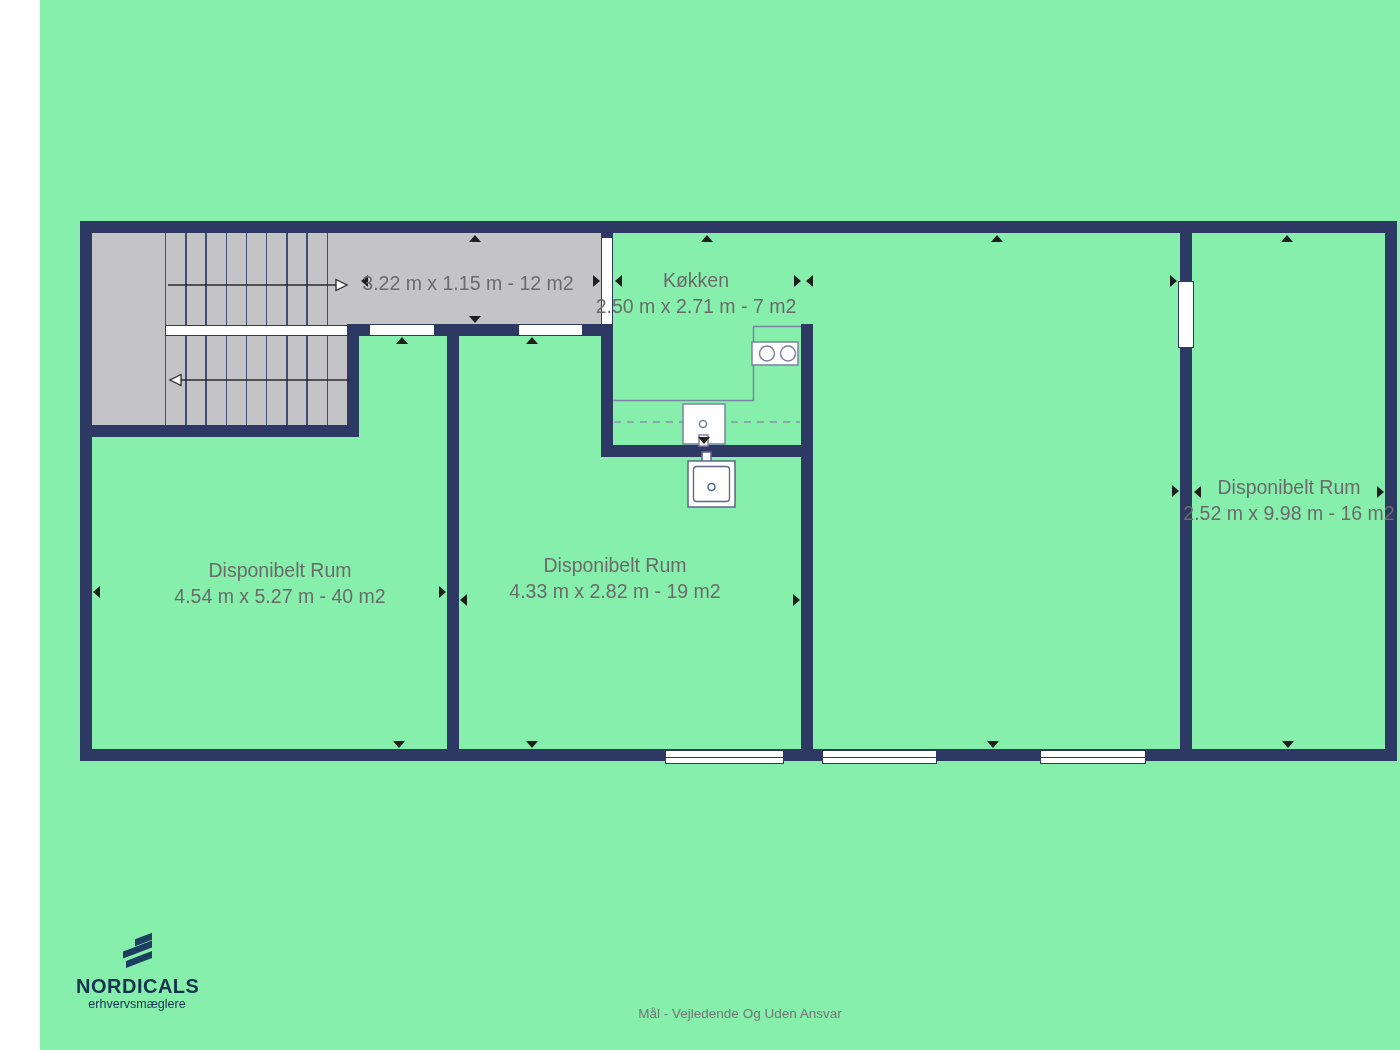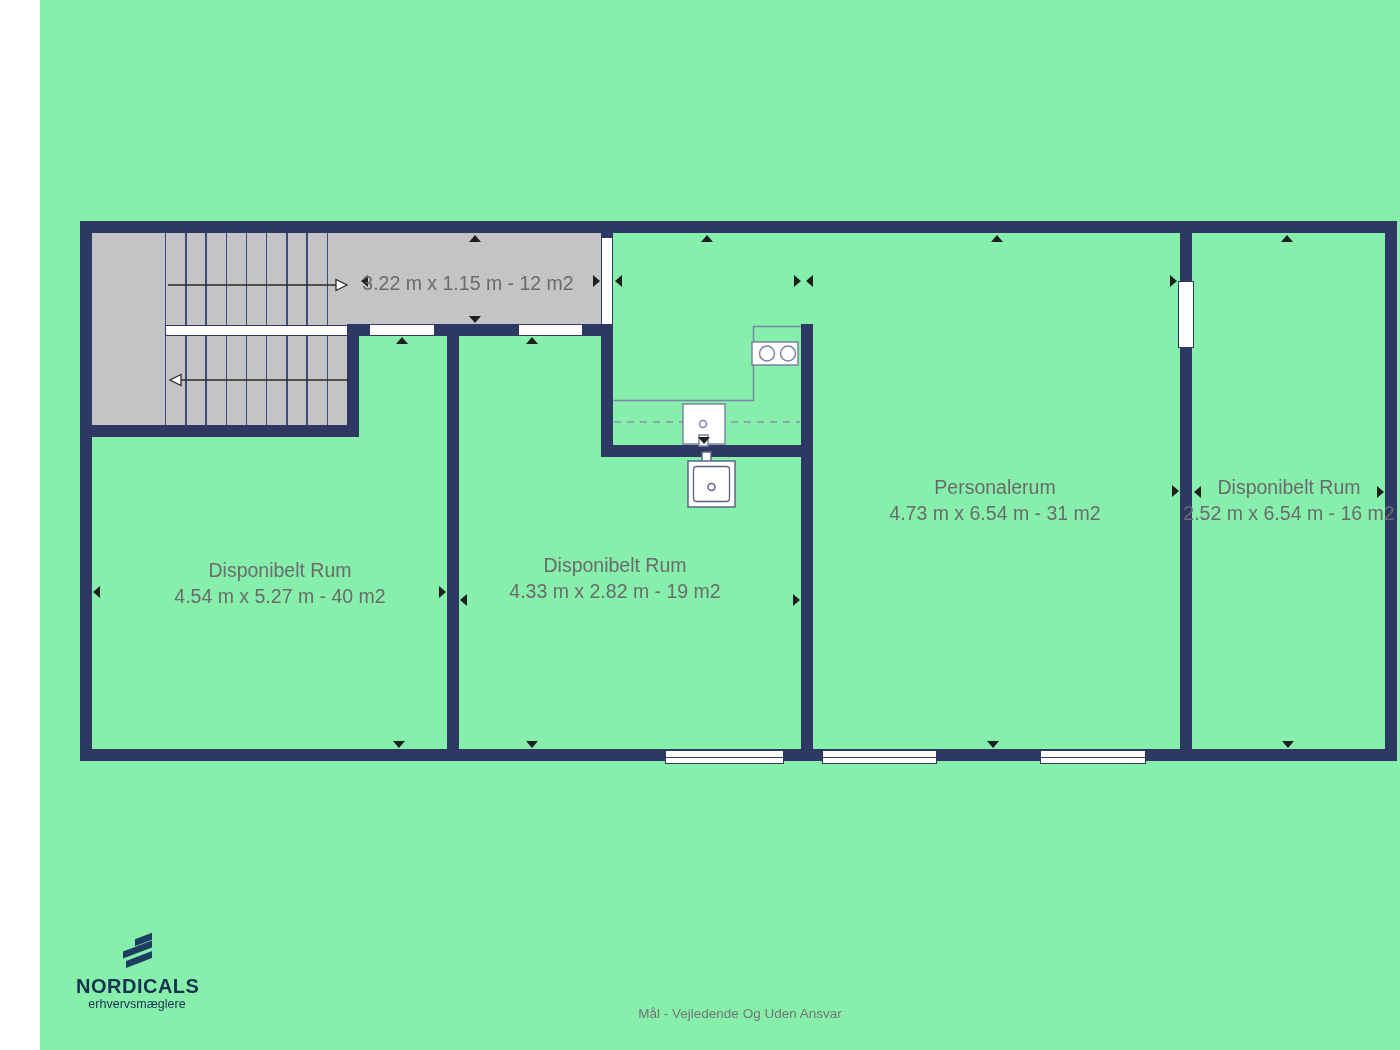--- a/index.html
+++ b/index.html
@@ -126,35 +126,35 @@
   <div class="tri tr" style="left:753px;top:594px;"></div>
   <div class="tri tr" style="left:553px;top:275px;"></div>
   <div class="tri tr" style="left:754px;top:275px;"></div>
   <div class="tri tr" style="left:1132px;top:485px;"></div>
   <div class="tri tr" style="left:1337px;top:486px;"></div>
   <div class="tri tr" style="left:1130px;top:275px;"></div>
 
   <div class="room-label" style="left:428px;top:270px;">
     <div>3.22 m x 1.15 m - 12 m2</div>
   </div>
+  <div class="room-label" style="left:656px;top:267px;">
+    <div>Køkken</div>
+    <div>2.50 m x 2.71 m - 7 m2</div>
+  </div>
   <div class="room-label" style="left:240px;top:557px;">
     <div>Disponibelt Rum</div>
     <div>4.54 m x 5.27 m - 40 m2</div>
   </div>
   <div class="room-label" style="left:575px;top:552px;">
     <div>Disponibelt Rum</div>
     <div>4.33 m x 2.82 m - 19 m2</div>
   </div>
-  <div class="room-label" style="left:955px;top:474px;">
-    <div>Personalerum</div>
-    <div>4.73 m x 6.54 m - 31 m2</div>
-  </div>
   <div class="room-label" style="left:1249px;top:474px;">
     <div>Disponibelt Rum</div>
-    <div>2.52 m x 6.54 m - 16 m2</div>
+    <div>2.52 m x 9.98 m - 16 m2</div>
   </div>
 
   <div class="logo">
     <div class="logo-mark">
       <span class="bar b1"></span>
       <span class="bar b2"></span>
       <span class="bar b3"></span>
     </div>
     <div class="logo-text">NORDICALS</div>
     <div class="logo-tagline">erhvervsmæglere</div>

